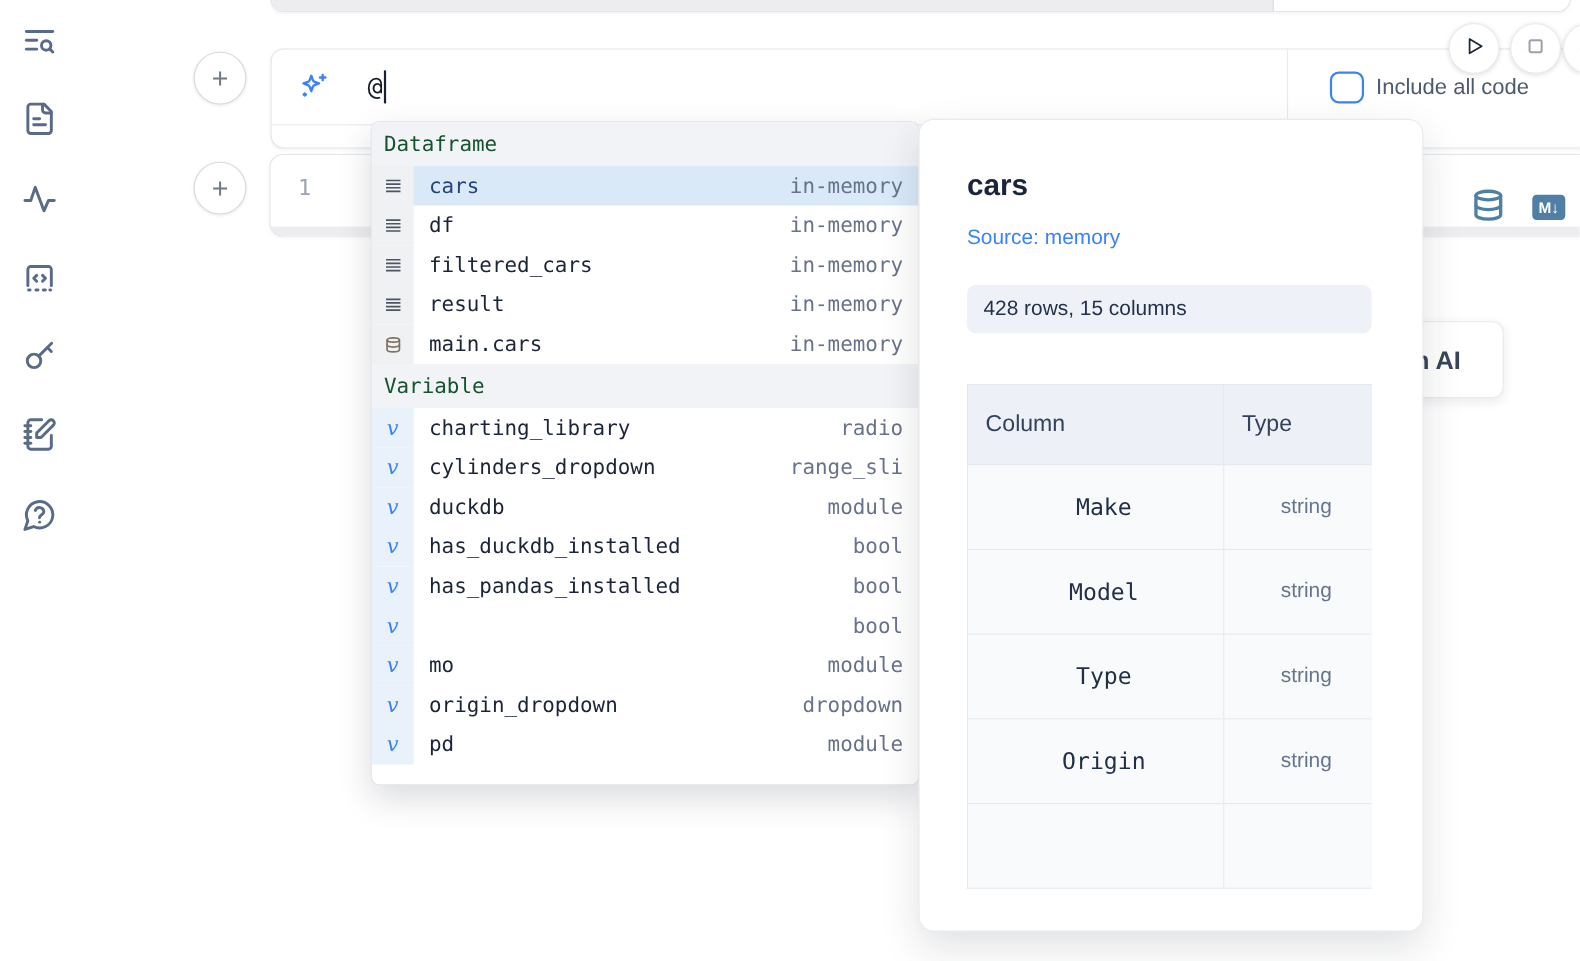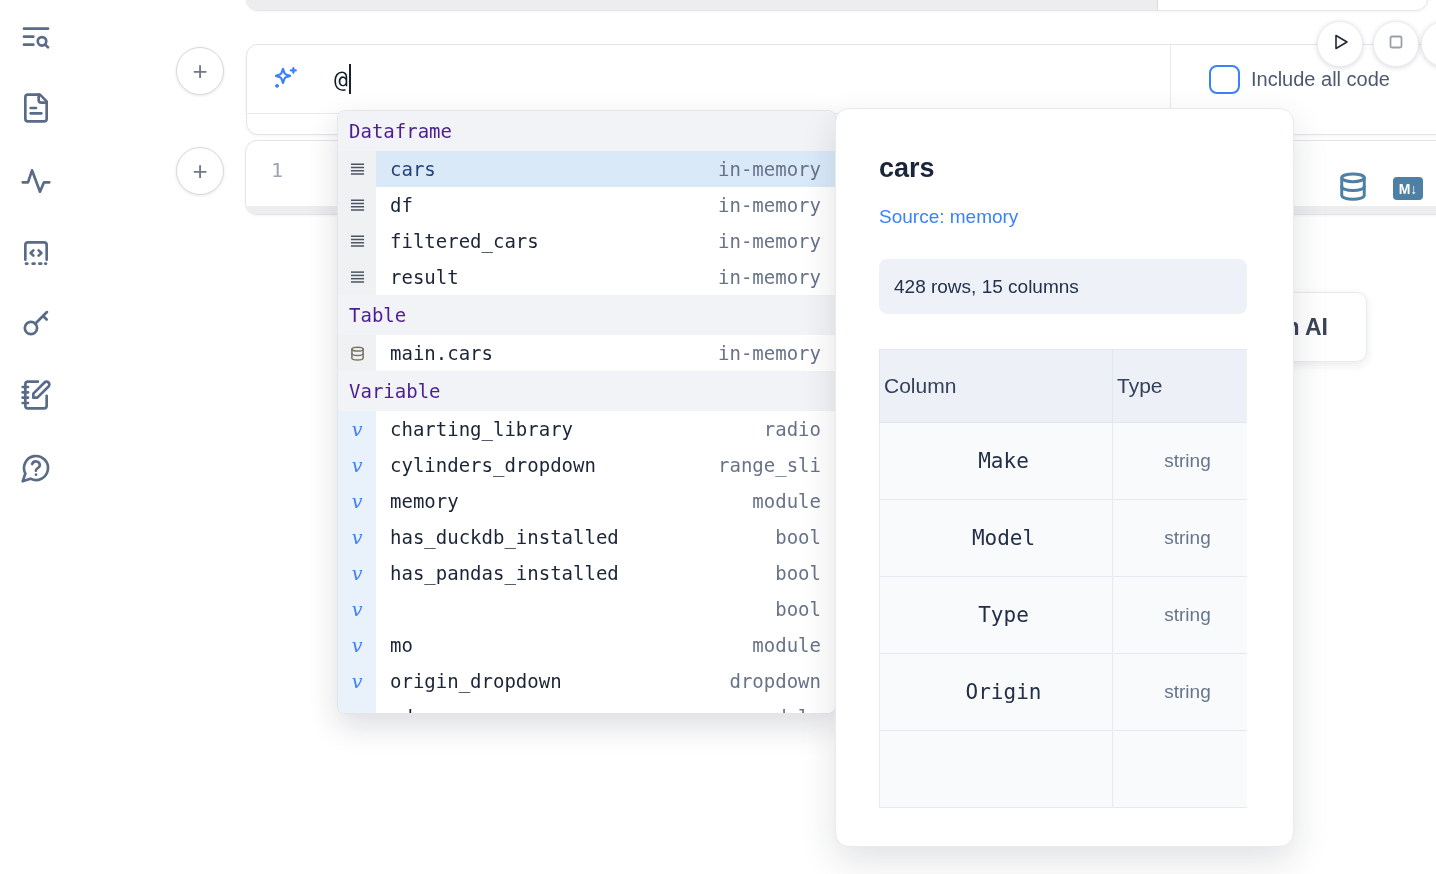--- a/index.html
+++ b/index.html
@@ -48,44 +48,44 @@
   .cell-toolbar-icon{position:absolute;cursor:pointer;color:var(--steel);}
   #db-icon-btn{left:1092px;top:29px;}
   #md-badge{left:1147px;top:36px;width:30px;height:23px;background:var(--steel);border-radius:4px;
         color:#fff;font-weight:bold;font-size:14px;display:flex;align-items:center;justify-content:center;
         font-family:"Liberation Sans",sans-serif;}
 
   
   #autocomplete{position:absolute;left:337px;top:110px;width:497px;height:602px;background:#fff;
         border:1px solid #e3e5e9;border-radius:8px;box-shadow:0 12px 30px rgba(20,30,50,.15);
         overflow:hidden;z-index:20;font-family:"DejaVu Sans Mono",monospace;font-size:19px;}
-  .ac-header{height:40px;background:#f2f3f6;color:#4c1d95;display:flex;align-items:center;
+  .ac-header{height:40px;background:#f2f3f6;color:#14532d;display:flex;align-items:center;
         padding-left:11px;box-sizing:border-box;}
   .ac-row{height:36px;display:flex;align-items:center;background:#fff;cursor:pointer;}
   .ac-row.selected{background:var(--sel-bg);}
   .ac-gutter{width:38px;height:100%;background:#f0f1f3;flex:0 0 38px;display:flex;
         align-items:center;justify-content:center;}
   .ac-row.var-row .ac-gutter{background:#e9f1fb;}
   .ac-label{margin-left:14px;color:#1b2537;white-space:pre;}
   .ac-row.selected .ac-label{color:#25427a;}
   .ac-type{margin-left:auto;margin-right:14px;color:#68738a;white-space:pre;}
   .vicon{font-family:"DejaVu Serif",serif;font-style:italic;font-size:19px;color:var(--accent);line-height:1;}
 
   
   #preview{position:absolute;left:835px;top:108px;width:457px;height:737px;background:#fff;
         border:1px solid #e8eaee;border-radius:14px;box-shadow:0 14px 36px rgba(20,30,50,.13);z-index:25;}
   #pv-title{position:absolute;left:43px;top:44px;font-size:27px;font-weight:bold;color:#1a2539;}
   #pv-source{position:absolute;left:43px;top:97px;font-size:19px;color:#3b82f6;}
-  #pv-pill{position:absolute;left:43px;top:150px;width:368px;height:55px;background:#eef2f8;
+  #pv-pill{position:absolute;left:43px;top:150px;width:368px;height:44px;background:#eef2f8;
         border-radius:8px;display:flex;align-items:center;padding-left:15px;box-sizing:border-box;
         font-size:19px;color:#24314a;}
   #pv-table-wrap{position:absolute;left:43px;top:240px;width:368px;height:464px;overflow:hidden;}
   #pv-table{border-collapse:collapse;width:368px;table-layout:fixed;}
   #pv-table th{height:70px;background:#edf1f7;font-weight:normal;font-size:21px;color:#33415a;
-        text-align:left;padding-left:4px;border:1px solid #e2e7ee;}
+        text-align:left;padding-left:16px;border:1px solid #e2e7ee;}
   #pv-table td{height:74px;background:#f9fafc;border:1px solid #e6eaef;padding-left:16px;text-align:center;}
   #pv-table col.c1{width:233px;}
   #pv-table col.c2{width:135px;}
   td.col-name{font-family:"DejaVu Sans Mono",monospace;font-size:21px;color:#222f47;}
   td.col-type{font-size:19px;color:#66758c;}
 
   
   #ai-fragment{position:absolute;left:1240px;top:292px;width:127px;height:70px;background:#fff;
         border:1px solid #e9eaee;border-radius:10px;box-shadow:0 3px 10px rgba(20,30,50,.09);z-index:8;
         display:flex;align-items:center;justify-content:flex-end;padding-right:38px;box-sizing:border-box;
@@ -247,21 +247,20 @@
         <svg width="15" height="16" viewBox="0 0 16 16" stroke="#4b5563" stroke-width="1.6">
           <line x1="1" y1="2.8" x2="15" y2="2.8"></line>
           <line x1="1" y1="6.3" x2="15" y2="6.3"></line>
           <line x1="1" y1="9.8" x2="15" y2="9.8"></line>
           <line x1="1" y1="13.3" x2="15" y2="13.3"></line>
         </svg>
       </span>
       <span class="ac-label">result</span>
       <span class="ac-type">in-memory</span>
     </div>
-    <div class="ac-header">Table</div>
     <div class="ac-row">
       <span class="ac-gutter">
         <svg width="15" height="17" viewBox="0 0 24 24" fill="none" stroke="#7b7264" stroke-width="2.4" stroke-linecap="round">
           <ellipse cx="12" cy="5" rx="9" ry="3.1"></ellipse>
           <path d="M3 5v14c0 1.8 4 3.2 9 3.2s9-1.4 9-3.2V5"></path>
           <path d="M3 12c0 1.8 4 3.2 9 3.2s9-1.4 9-3.2"></path>
         </svg>
       </span>
       <span class="ac-label">main.cars</span>
       <span class="ac-type">in-memory</span>
@@ -278,21 +277,21 @@
       <span class="ac-gutter">
         <span class="vicon">v</span>
       </span>
       <span class="ac-label">cylinders_dropdown</span>
       <span class="ac-type">range_sli</span>
     </div>
     <div class="ac-row var-row">
       <span class="ac-gutter">
         <span class="vicon">v</span>
       </span>
-      <span class="ac-label">memory</span>
+      <span class="ac-label">duckdb</span>
       <span class="ac-type">module</span>
     </div>
     <div class="ac-row var-row">
       <span class="ac-gutter">
         <span class="vicon">v</span>
       </span>
       <span class="ac-label">has_duckdb_installed</span>
       <span class="ac-type">bool</span>
     </div>
     <div class="ac-row var-row">

